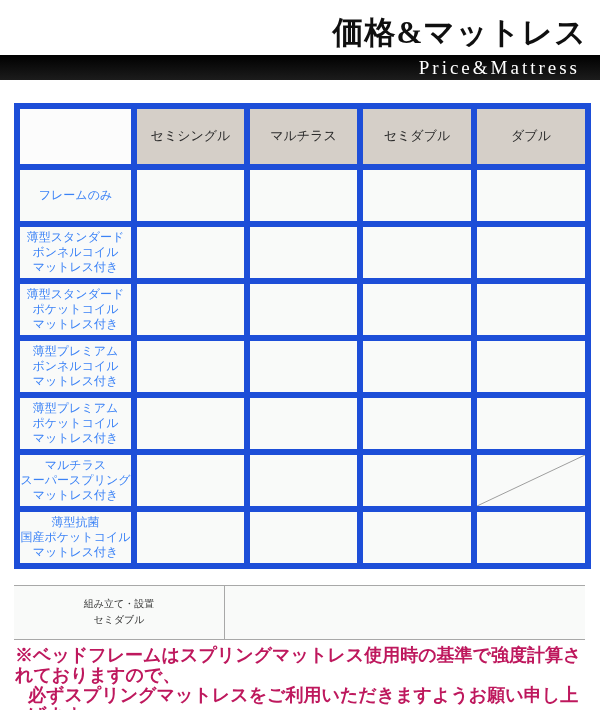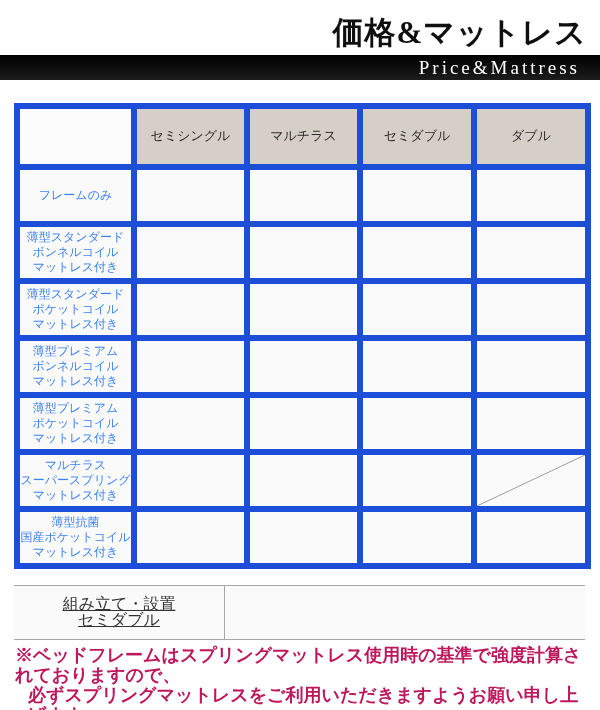--- a/index.html
+++ b/index.html
@@ -77,23 +77,22 @@
     margin:16px 0 0 14px;
     background:#f9faf9;
     border-top:1px solid #a8a8a8;
     border-bottom:1px solid #a8a8a8;
   }
   .service-label {
     width:211px;
     border-right:1px solid #a8a8a8;
     display:flex; flex-direction:column;
     align-items:center; justify-content:center;
-    font-size:16px; color:#333; line-height:16px;
+    font-size:10px; color:#333; line-height:16px;
     text-align:center;
-    text-decoration:underline;
   }
   .service-value { flex:1; }
 
   
   .note {
     margin:5px 15px 0 15px;
     font-size:18px;
     font-weight:bold;
     color:#be185d;
     line-height:20px;

